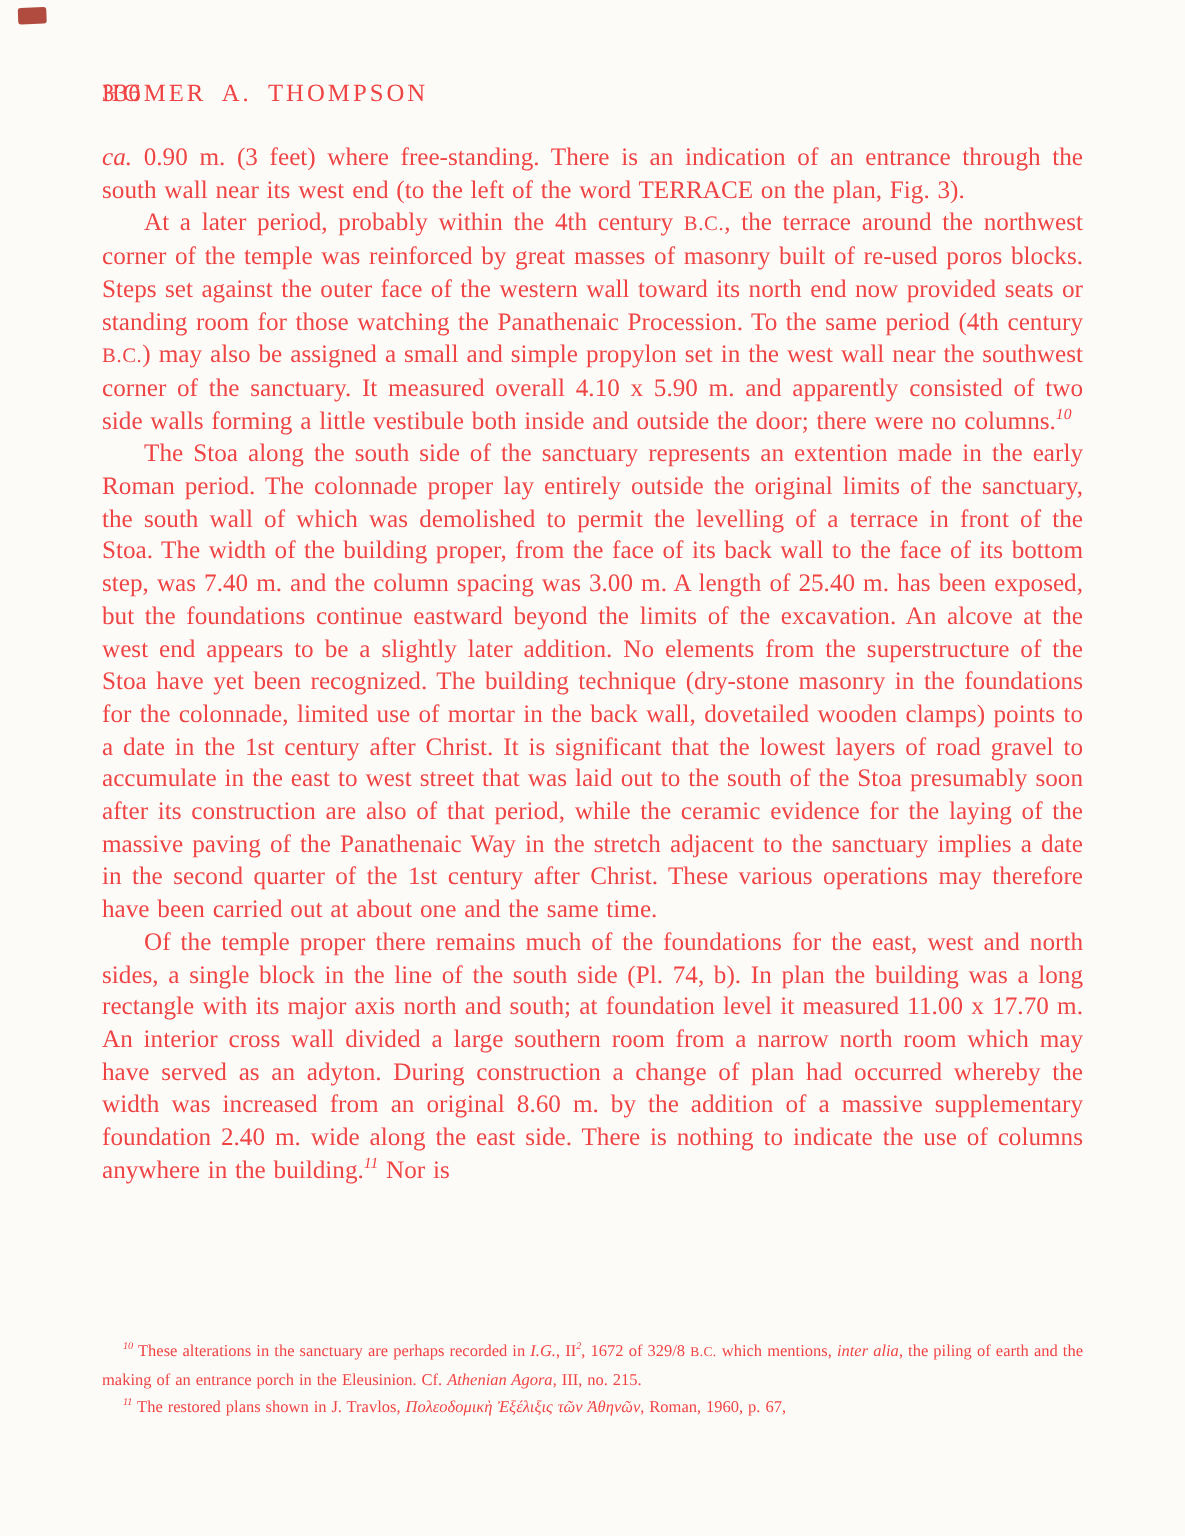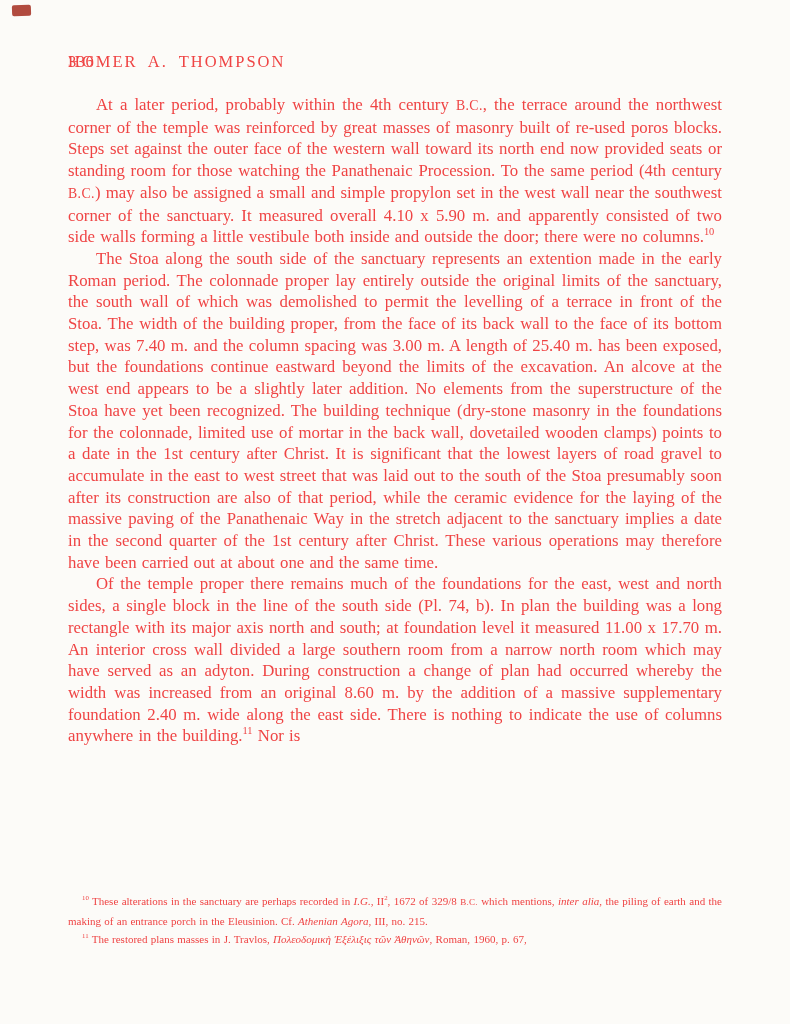--- a/index.html
+++ b/index.html
@@ -77,38 +77,40 @@
     text-justify: inter-word;
     text-indent: 14px;
     word-spacing: 0.05em;
   }
   .run-i { font-style: italic; }
   .run-sc { font-size: 0.82em; letter-spacing: 0.03em; }
   .run-sup {
     vertical-align: super;
     font-size: 0.62em;
     line-height: 0;
+    font-style: italic;
   }
 </style>
 </head>
 <body>
 
 <div class="page">
 
   <div class="scan-mark"></div>
 
   <header class="running-header">
     <span class="page-num">336</span>
     <span class="running-head">HOMER A. THOMPSON</span>
   </header>
 
   <main class="body-text">
+    <p class="para"><span class="run-i">ca.</span><span> 0.90 m. (3 feet) where free-standing.  There is an indication of an entrance through the south wall near its west end (to the left of the word TERRACE on the plan, Fig. 3).</span></p>
     <p class="para indent"><span>At a later period, probably within the 4th century </span><span class="run-sc">B.C.</span><span>, the terrace around the northwest corner of the temple was reinforced by great masses of masonry built of re-used poros blocks.  Steps set against the outer face of the western wall toward its north end now provided seats or standing room for those watching the Panathenaic Procession.  To the same period (4th century </span><span class="run-sc">B.C.</span><span>) may also be assigned a small and simple propylon set in the west wall near the southwest corner of the sanctuary.  It measured overall 4.10 x 5.90 m. and apparently consisted of two side walls forming a little vestibule both inside and outside the door; there were no columns.</span><span class="run-sup">10</span></p>
     <p class="para indent"><span>The Stoa along the south side of the sanctuary represents an extention made in the early Roman period.  The colonnade proper lay entirely outside the original limits of the sanctuary, the south wall of which was demolished to permit the levelling of a terrace in front of the Stoa.  The width of the building proper, from the face of its back wall to the face of its bottom step, was 7.40 m. and the column spacing was 3.00 m. A length of 25.40 m. has been exposed, but the foundations continue eastward beyond the limits of the excavation.  An alcove at the west end appears to be a slightly later addition.  No elements from the superstructure of the Stoa have yet been recognized.  The building technique (dry-stone masonry in the foundations for the colonnade, limited use of mortar in the back wall, dovetailed wooden clamps) points to a date in the 1st century after Christ.  It is significant that the lowest layers of road gravel to accumulate in the east to west street that was laid out to the south of the Stoa presumably soon after its construction are also of that period, while the ceramic evidence for the laying of the massive paving of the Panathenaic Way in the stretch adjacent to the sanctuary implies a date in the second quarter of the 1st century after Christ.  These various operations may therefore have been carried out at about one and the same time.</span></p>
     <p class="para indent"><span>Of the temple proper there remains much of the foundations for the east, west and north sides, a single block in the line of the south side (Pl. 74, b).  In plan the building was a long rectangle with its major axis north and south; at foundation level it measured 11.00 x 17.70 m.  An interior cross wall divided a large southern room from a narrow north room which may have served as an adyton.  During construction a change of plan had occurred whereby the width was increased from an original 8.60 m. by the addition of a massive supplementary foundation 2.40 m. wide along the east side. There is nothing to indicate the use of columns anywhere in the building.</span><span class="run-sup">11</span><span>  Nor is</span></p>
   </main>
 
   <footer class="footnotes">
     <p class="fn"><span class="run-sup">10</span><span> These alterations in the sanctuary are perhaps recorded in </span><span class="run-i">I.G.</span><span>, II</span><span class="run-sup">2</span><span>, 1672 of 329/8 </span><span class="run-sc">B.C.</span><span> which mentions, </span><span class="run-i">inter alia</span><span>, the piling of earth and the making of an entrance porch in the Eleusinion.  Cf. </span><span class="run-i">Athenian Agora</span><span>, III, no. 215.</span></p>
-    <p class="fn"><span class="run-sup">11</span><span> The restored plans masses in J. Travlos, </span><span class="run-i">Πολεοδομικὴ Ἐξέλιξις τῶν Ἀθηνῶν</span><span>, Roman, 1960, p. 67,</span></p>
+    <p class="fn"><span class="run-sup">11</span><span> The restored plans shown in J. Travlos, </span><span class="run-i">Πολεοδομικὴ Ἐξέλιξις τῶν Ἀθηνῶν</span><span>, Roman, 1960, p. 67,</span></p>
   </footer>
 
 </div>
 
 </body></html>

